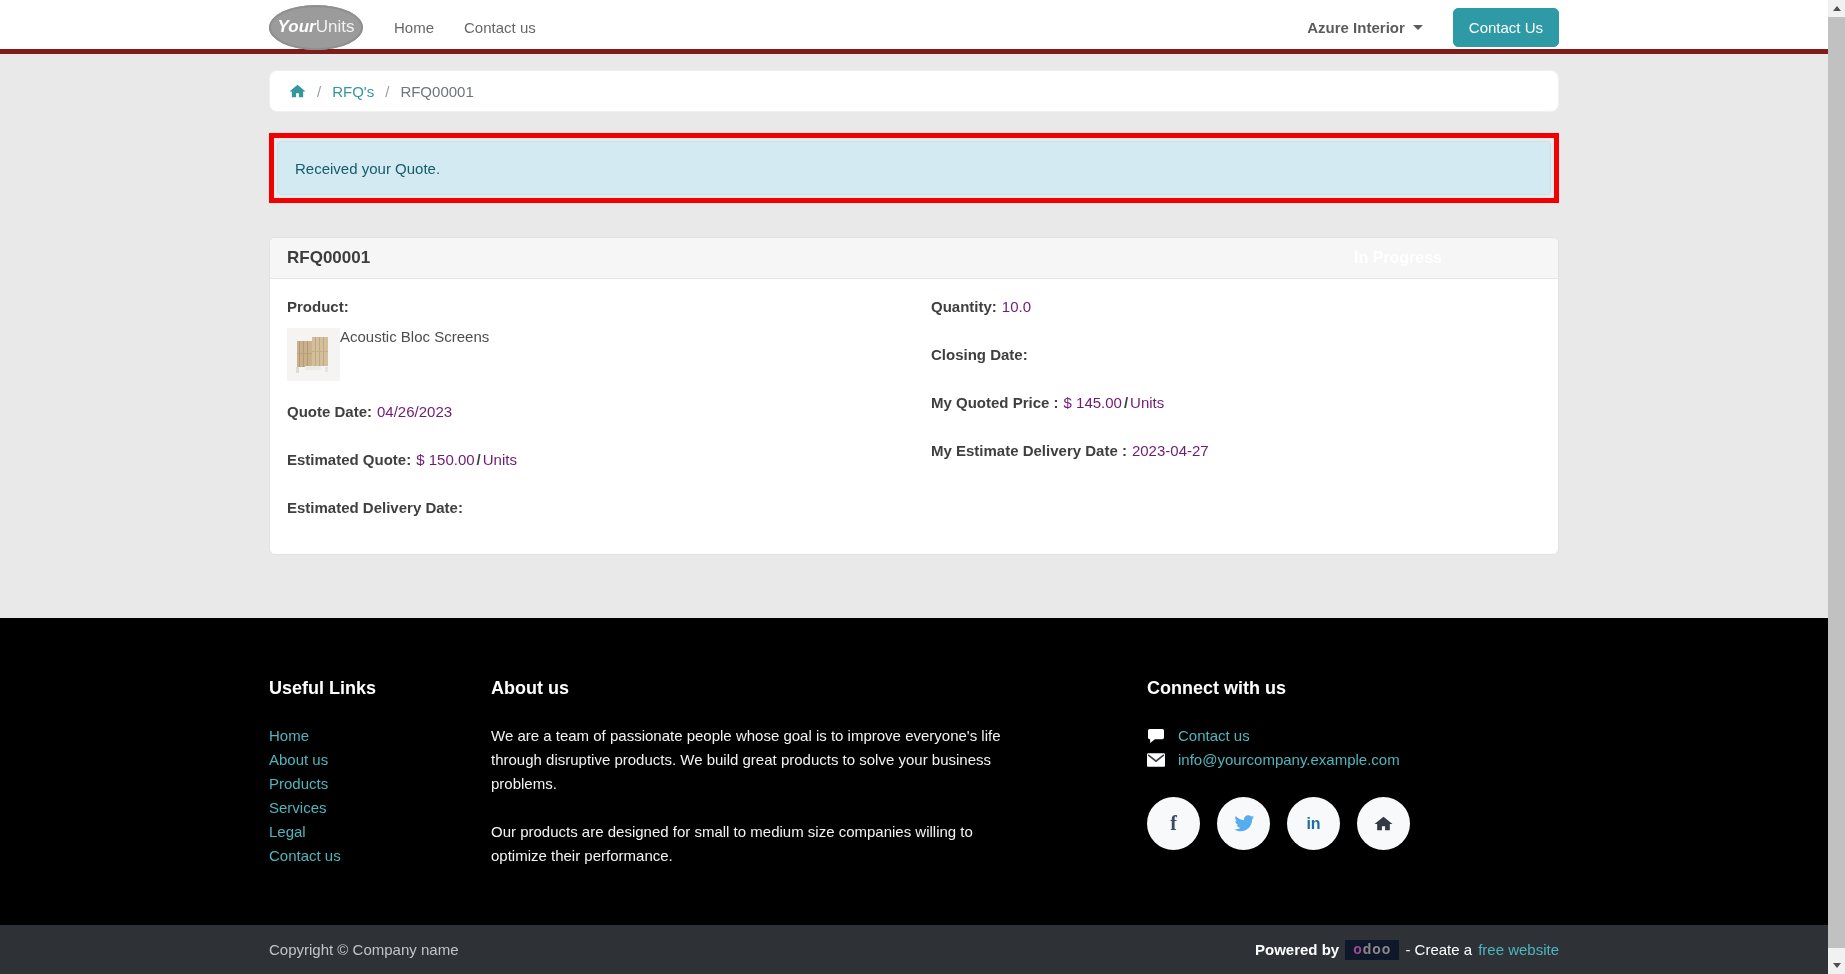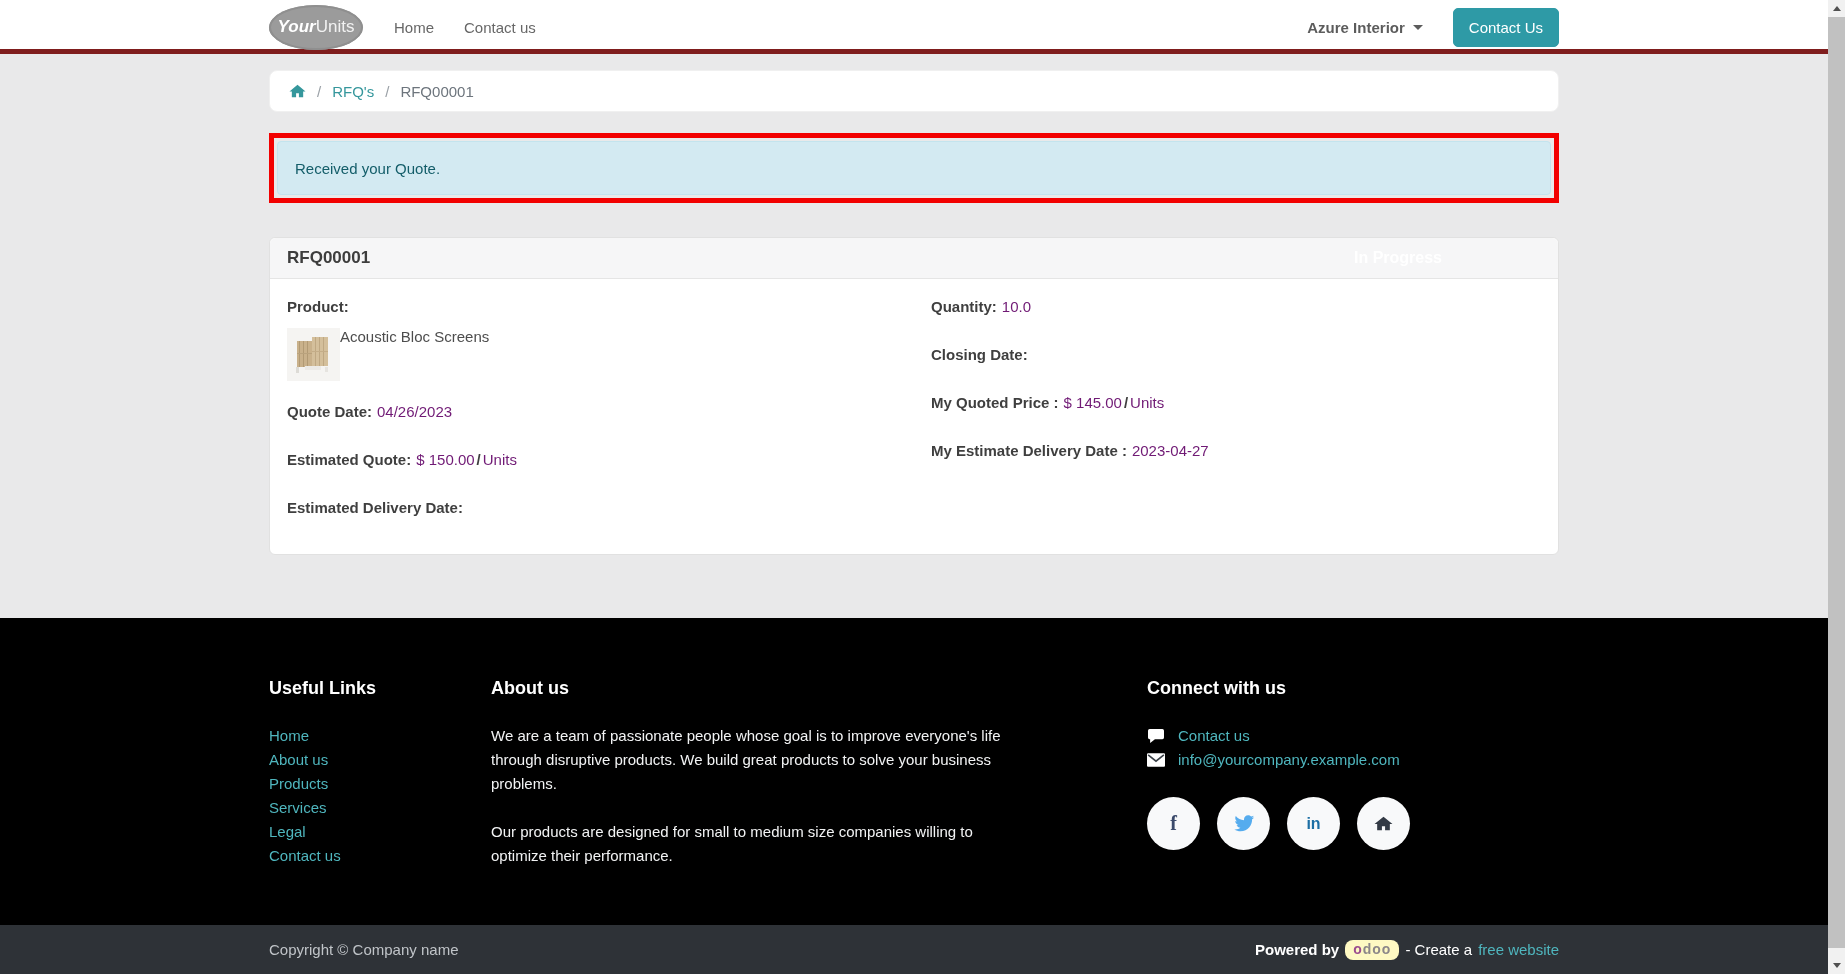--- a/index.html
+++ b/index.html
@@ -78,21 +78,21 @@
                    display:flex; align-items:center; justify-content:center; cursor:pointer; }
   .fb-f { color:#3b4a6b; font-weight:800; font-size:20px; font-family:"Liberation Serif", serif; }
   .li-in { color:#1c6fa5; font-weight:800; font-size:16px; }
 
   
   .copyright { background:#2e3237; height:49px; display:flex; align-items:center; }
   .copy-inner { display:flex; align-items:center; }
   .copy-text { color:#c0c4c8; }
   .copy-right { margin-left:auto; display:flex; align-items:center; gap:6px; color:#ffffff; }
   .powered { font-weight:600; }
-  .odoo-pill { background:#fef9c3; border-radius:8px; padding:2px 8px 3px 8px; font-weight:700;
+  .odoo-pill { background:#0f172a; border-radius:1px; padding:2px 8px 3px 8px; font-weight:700;
                font-size:14px; letter-spacing:1px; line-height:15px; }
   .odoo-o1 { color:#9b4d8f; }
   .odoo-rest { color:#8c8789; }
   .free-link { color:#4fb6be; text-decoration:none; cursor:pointer; }
 
   
   .scrollbar { position:absolute; top:0; right:0; width:17px; height:974px; background:#f1f1f1; z-index:50; }
   .sb-btn { height:17px; display:flex; align-items:center; justify-content:center; cursor:pointer; }
   .sb-btn.down { position:absolute; bottom:0; width:17px; }
   .tri-up { width:0; height:0; border-left:4px solid transparent; border-right:4px solid transparent; border-bottom:5px solid #505050; }

